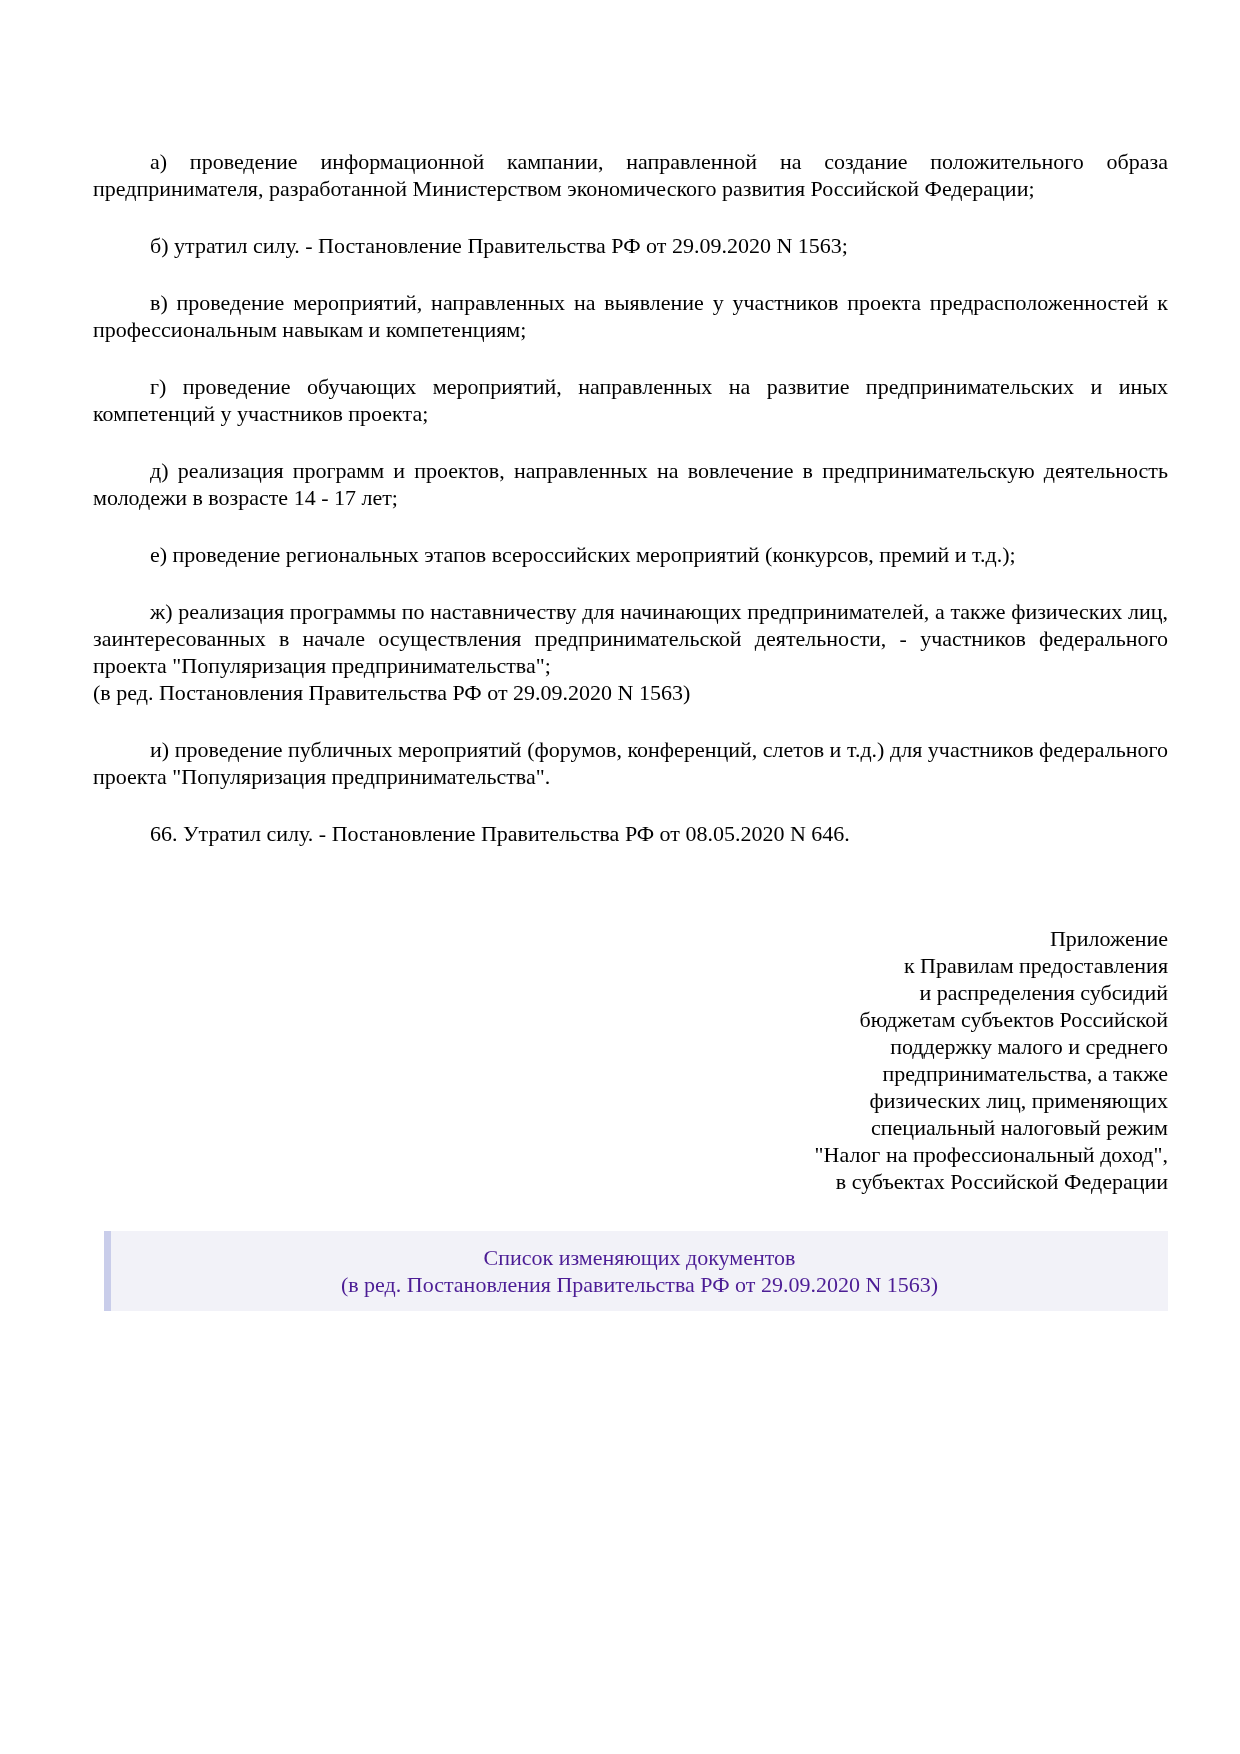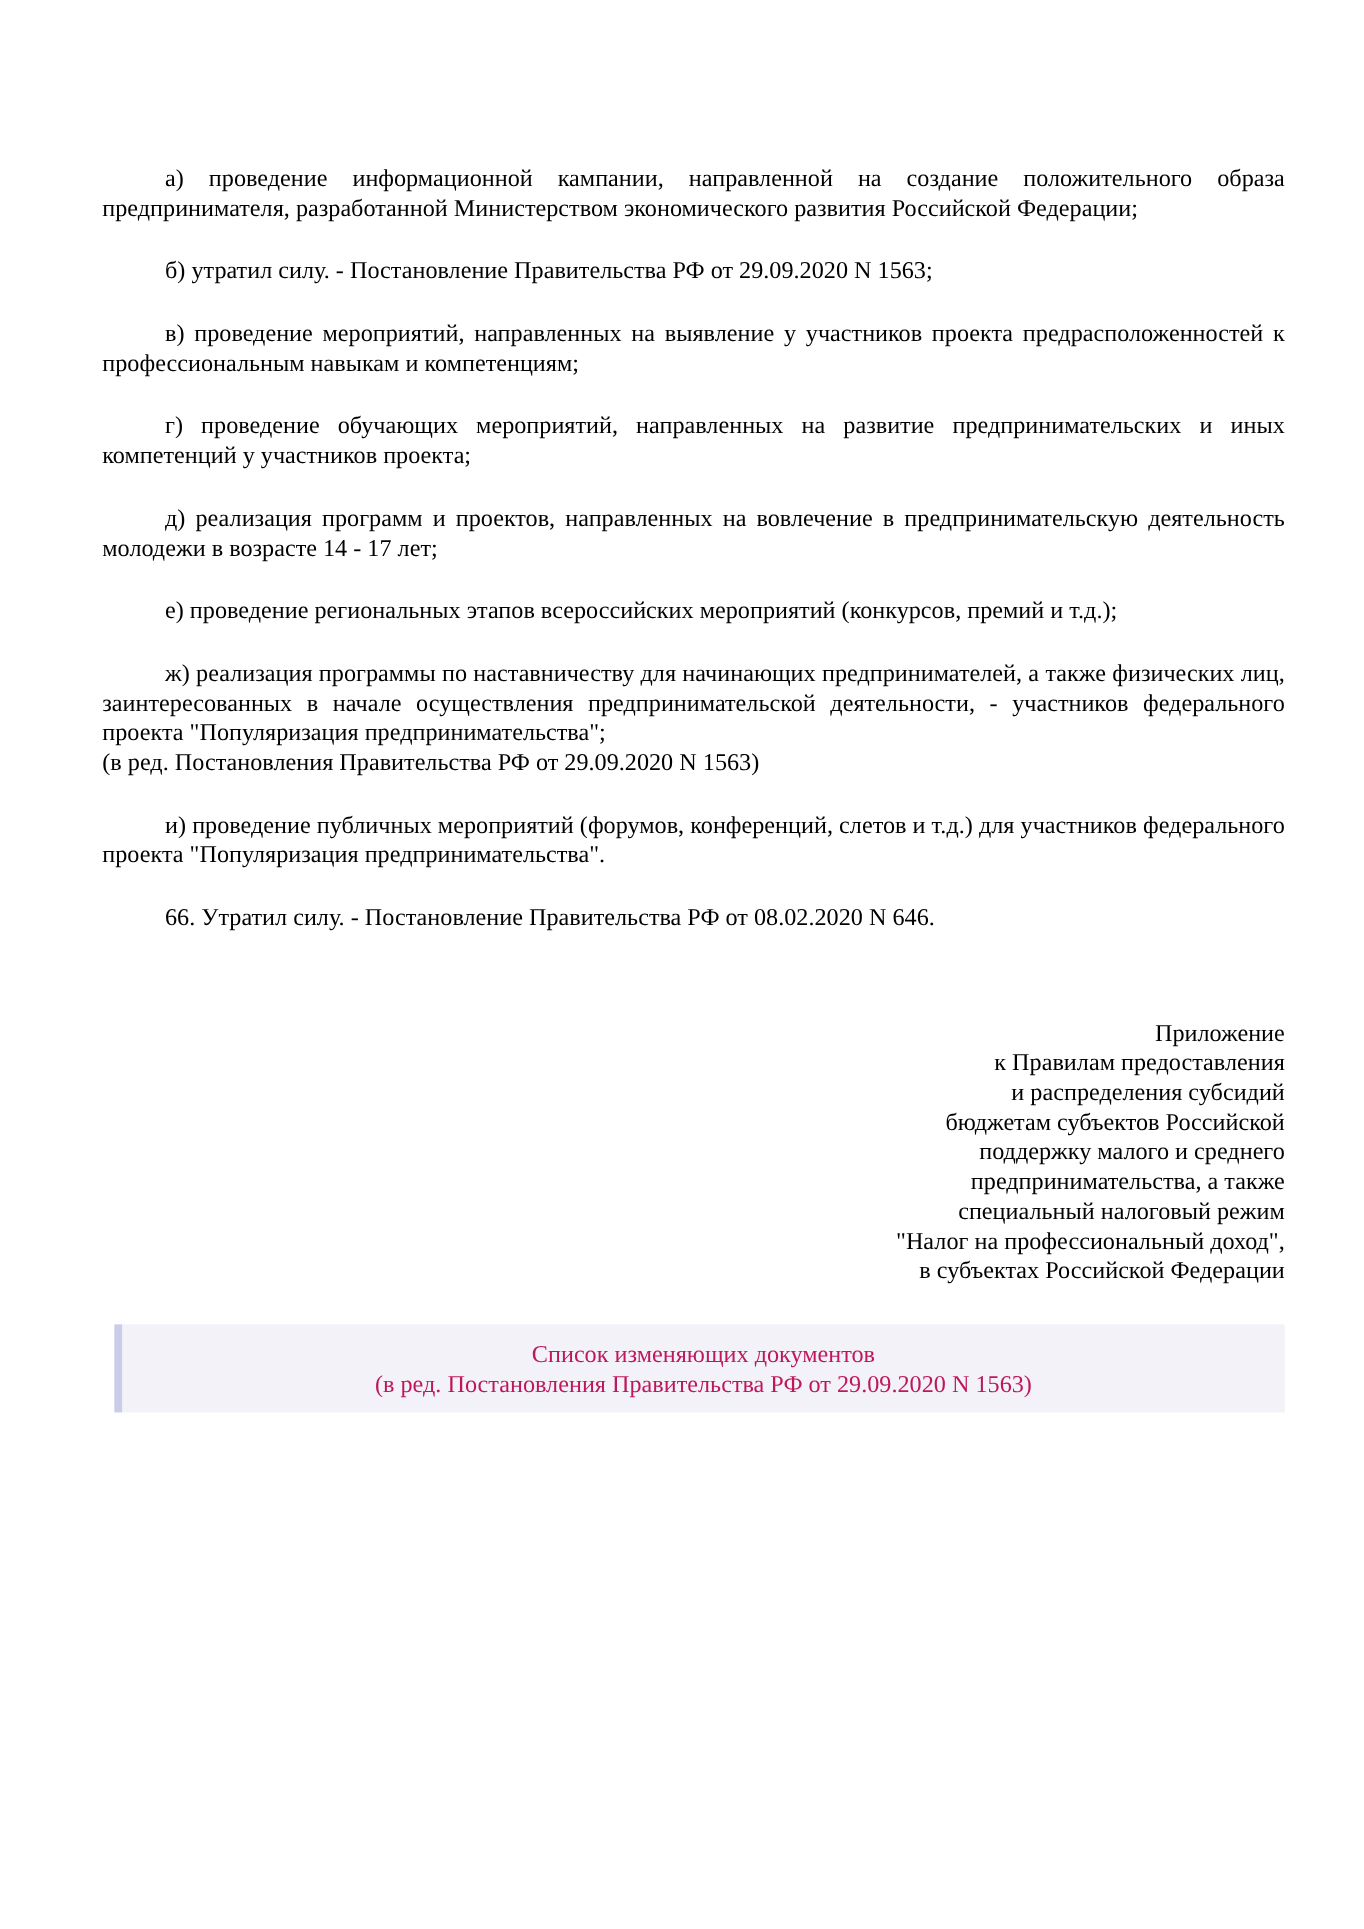--- a/index.html
+++ b/index.html
@@ -56,34 +56,35 @@
 
     <div>
         <div class="para">а) проведение информационной кампании, направленной на создание положительного образа предпринимателя, разработанной Министерством экономического развития Российской Федерации;</div>
         <div class="para">б) утратил силу. - Постановление Правительства РФ от 29.09.2020 N 1563;</div>
         <div class="para">в) проведение мероприятий, направленных на выявление у участников проекта предрасположенностей к профессиональным навыкам и компетенциям;</div>
         <div class="para">г) проведение обучающих мероприятий, направленных на развитие предпринимательских и иных компетенций у участников проекта;</div>
         <div class="para">д) реализация программ и проектов, направленных на вовлечение в предпринимательскую деятельность молодежи в возрасте 14 - 17 лет;</div>
         <div class="para">е) проведение региональных этапов всероссийских мероприятий (конкурсов, премий и т.д.);</div>
         <div class="para">ж) реализация программы по наставничеству для начинающих предпринимателей, а также физических лиц, заинтересованных в начале осуществления предпринимательской деятельности, - участников федерального проекта "Популяризация предпринимательства";<div class="note">(в ред. Постановления Правительства РФ от 29.09.2020 N 1563)</div></div>
         <div class="para">и) проведение публичных мероприятий (форумов, конференций, слетов и т.д.) для участников федерального проекта "Популяризация предпринимательства".</div>
-        <div class="para">66. Утратил силу. - Постановление Правительства РФ от 08.02.2020 N 646.</div>
+        <div class="para">66. Утратил силу. - Постановление Правительства РФ от 08.05.2020 N 646.</div>
       </div>
 
     <div class="appendix">
         <div class="appendix-line">Приложение</div>
         <div class="appendix-line">к Правилам предоставления</div>
         <div class="appendix-line">и распределения субсидий</div>
         <div class="appendix-line">бюджетам субъектов Российской</div>
         <div class="appendix-line">поддержку малого и среднего</div>
         <div class="appendix-line">предпринимательства, а также</div>
+        <div class="appendix-line">физических лиц, применяющих</div>
         <div class="appendix-line">специальный налоговый режим</div>
         <div class="appendix-line">"Налог на профессиональный доход",</div>
         <div class="appendix-line">в субъектах Российской Федерации</div>
       </div>
 
-    <div class="amend-box" style="background: rgb(242, 242, 248); border-left-color: rgb(201, 205, 234); color: #be185d;">
+    <div class="amend-box" style="background: rgb(242, 242, 248); border-left-color: rgb(201, 205, 234); color: #4c1d95;">
       <div>Список изменяющих документов</div>
       <div>(в ред. Постановления Правительства РФ от 29.09.2020 N 1563)</div>
     </div>
 
   </div>
 </div>
 
 </body></html>

